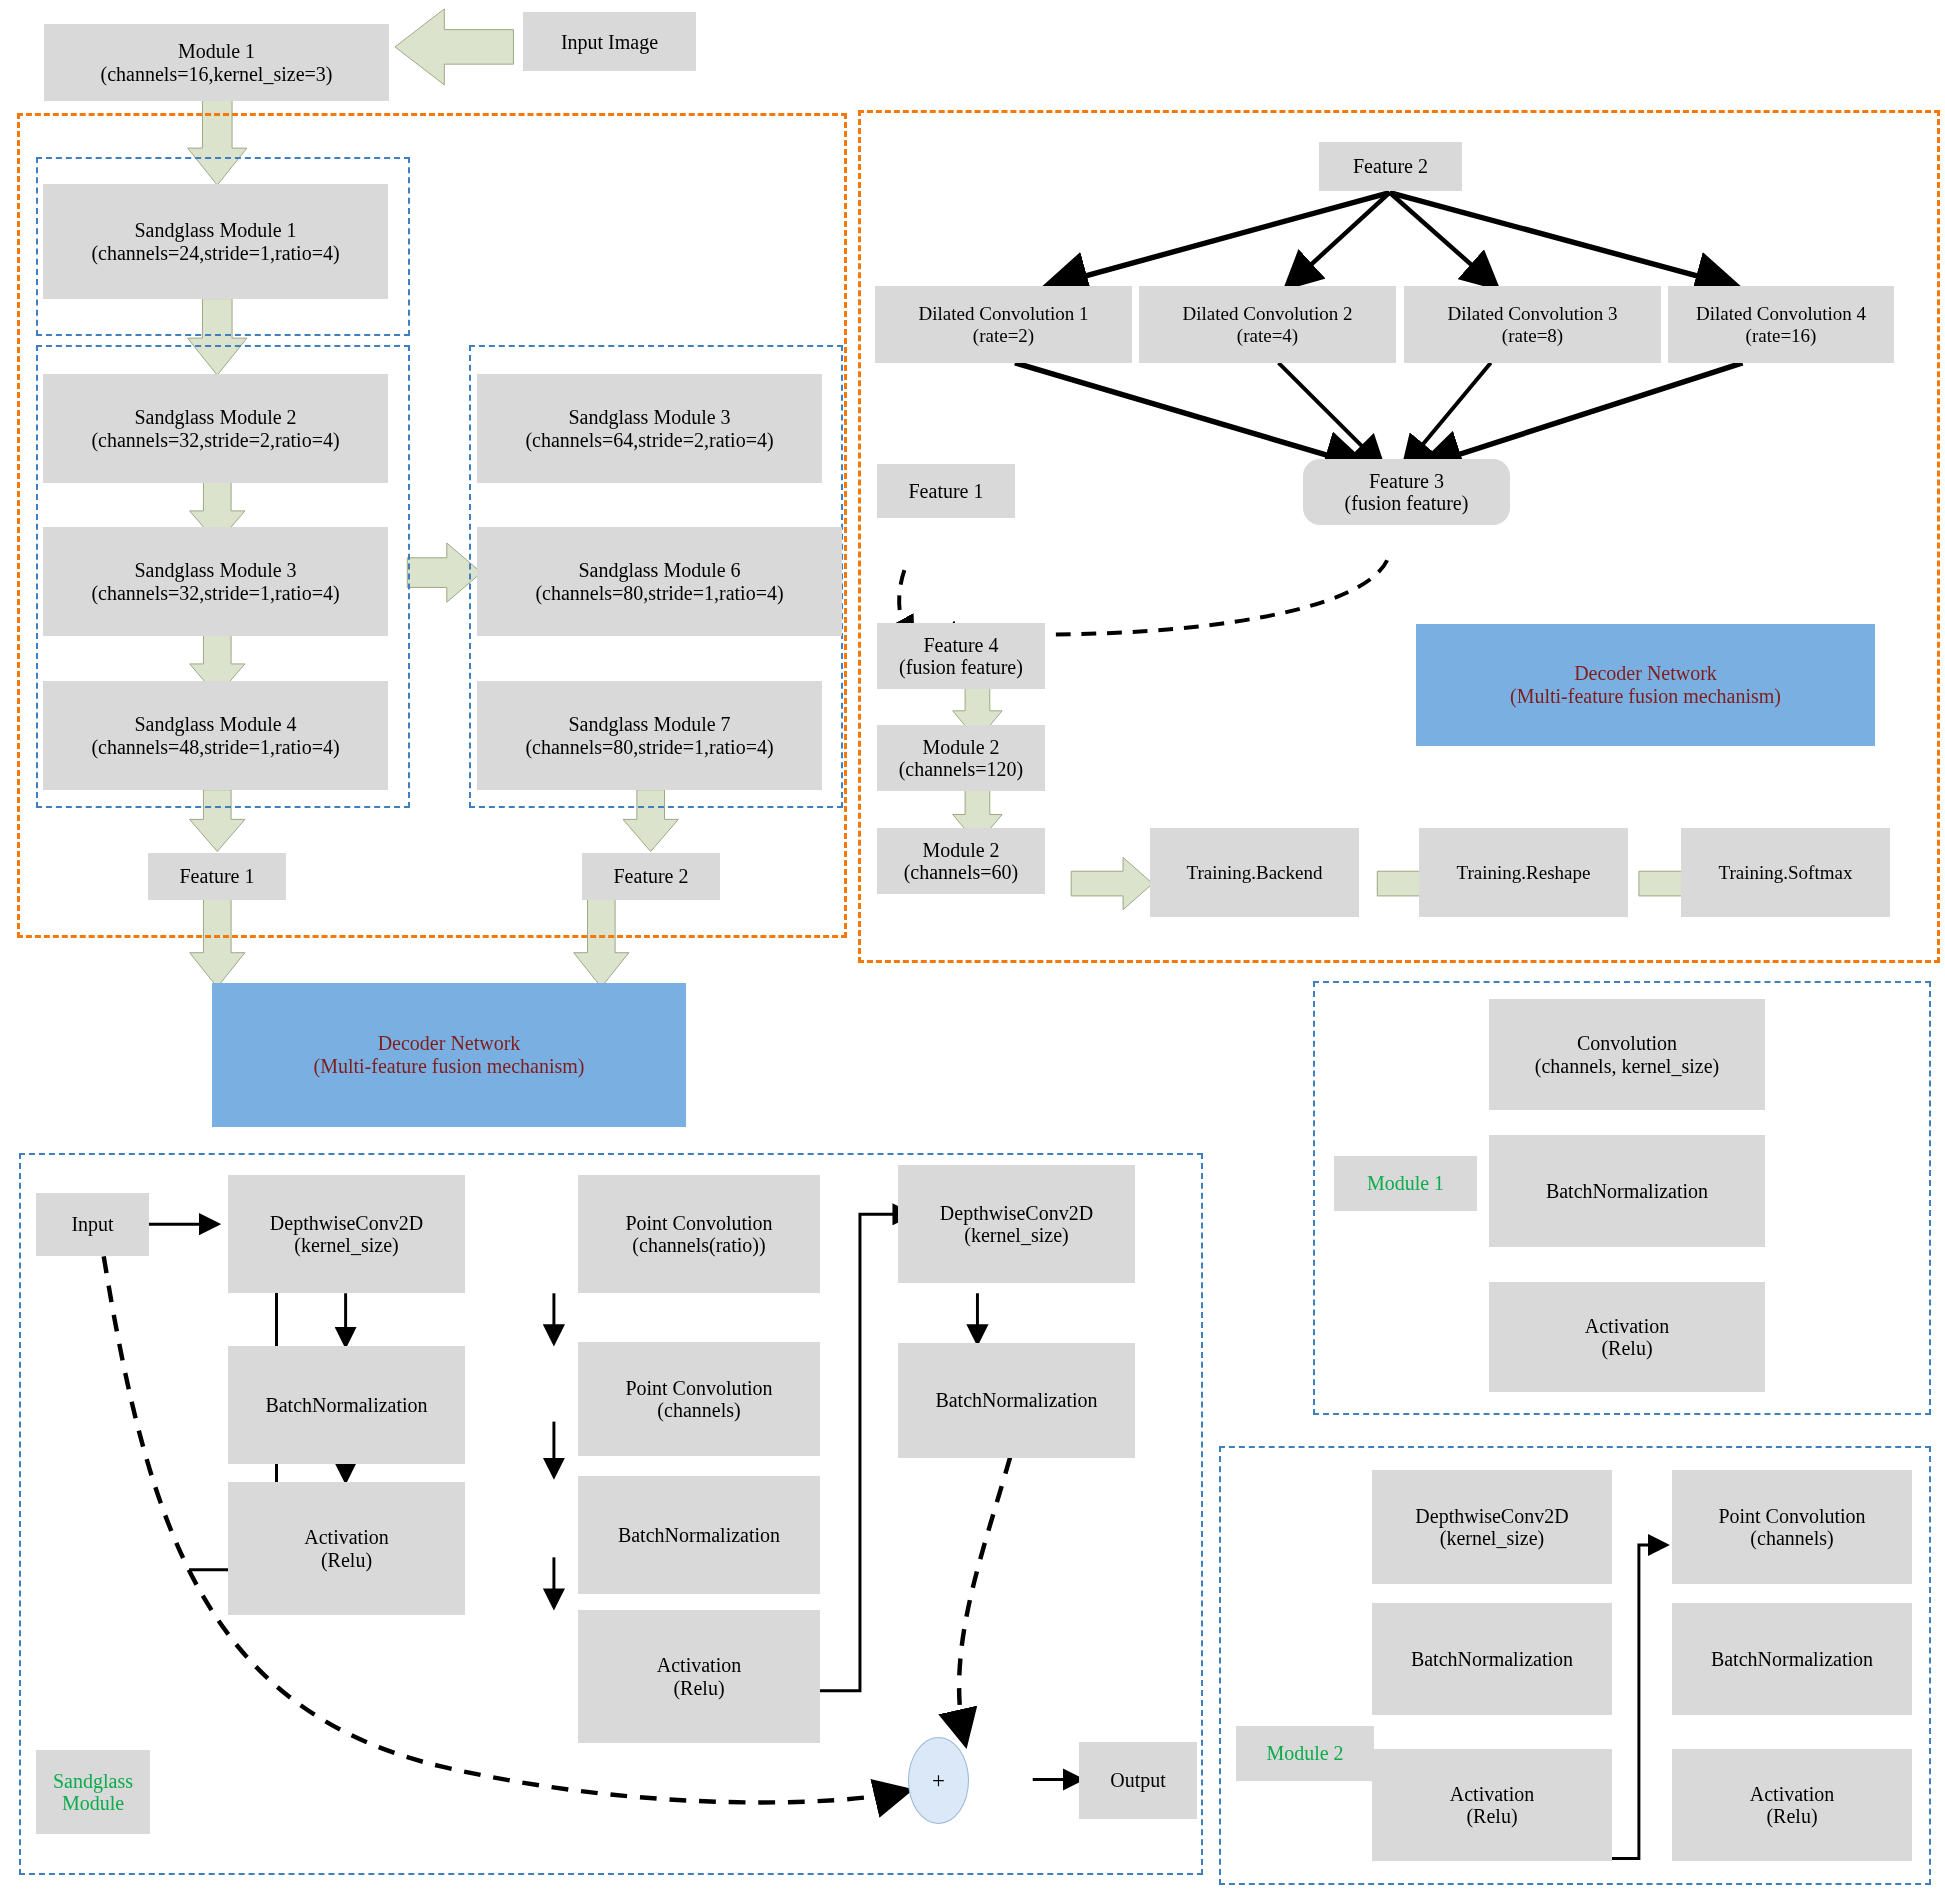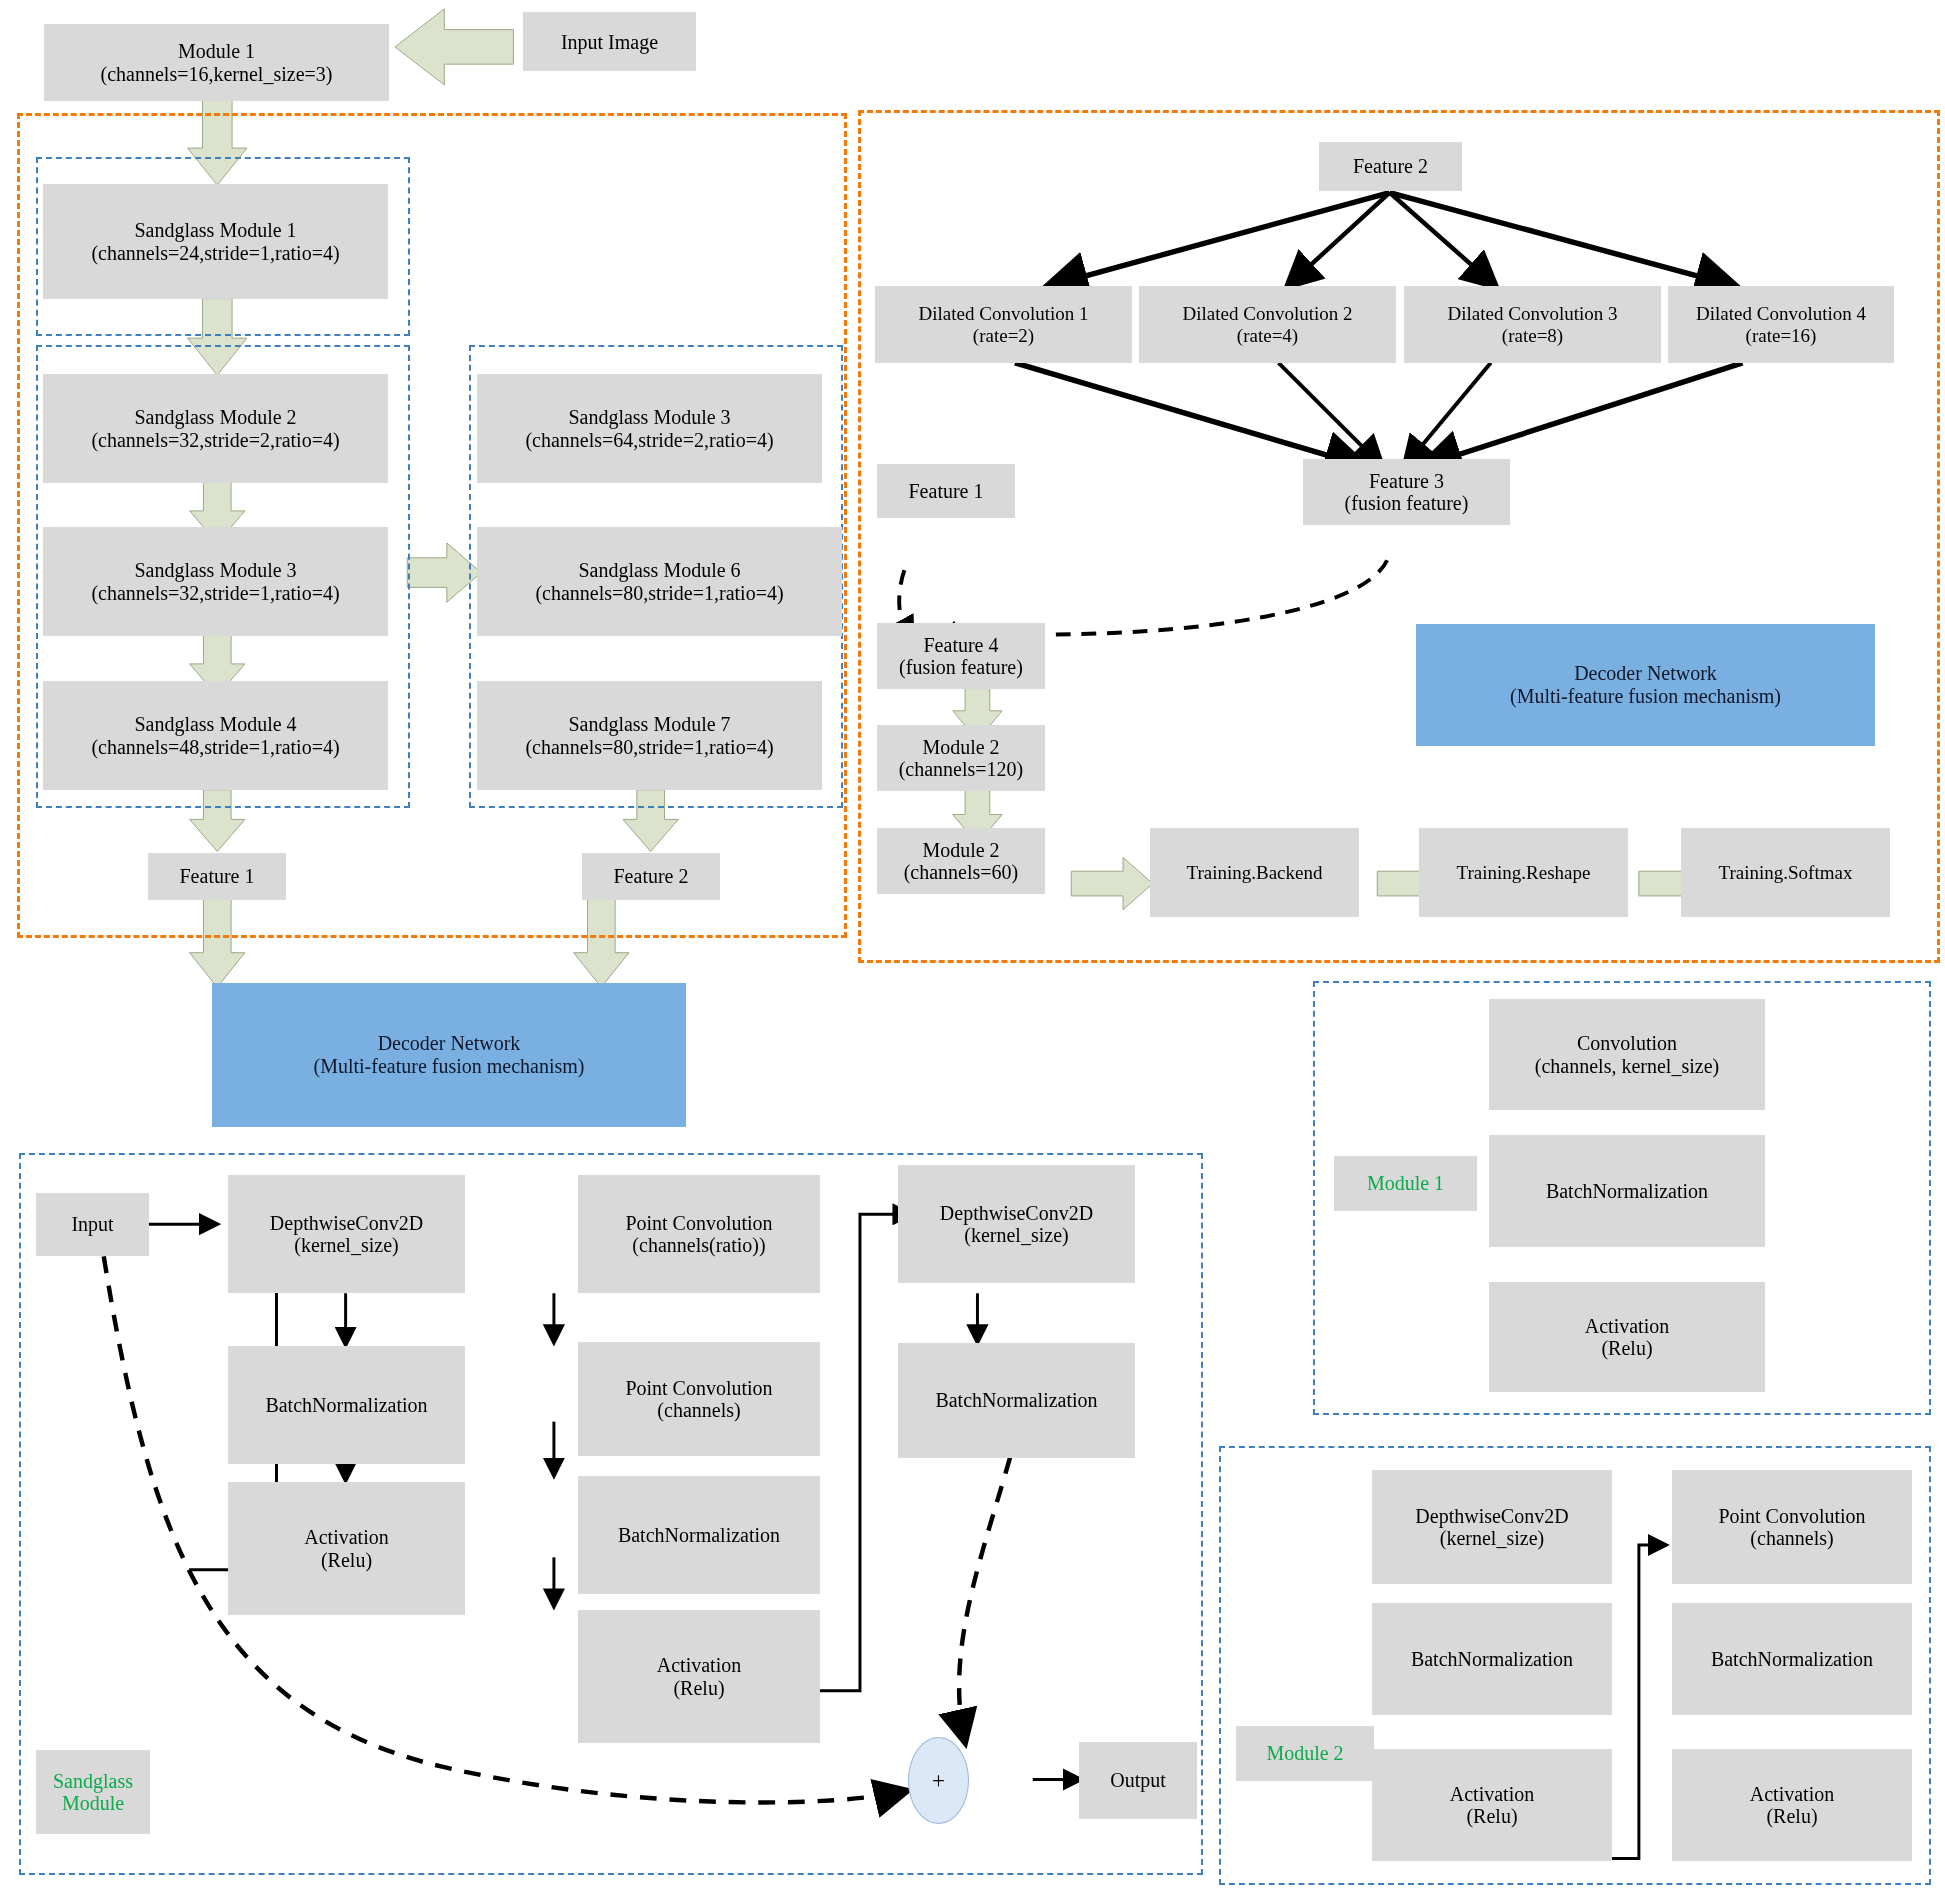--- a/index.html
+++ b/index.html
@@ -22,21 +22,21 @@
     text-align:center;
     line-height:1.12;
     box-sizing:border-box;
     font-size:20px;
     white-space:nowrap;
   }
   .box .l2{display:block;}
   .blue{
     position:absolute;
     background:#7aafe1;
-    color:#0f172a;
+    color:#7f1d1d;
     display:flex;flex-direction:column;align-items:center;justify-content:center;
     text-align:center;line-height:1.15;box-sizing:border-box;font-size:20px;
   }
   .green-label{color:#0cab4b;}
   .dash-orange{
     position:absolute;
     border:3px dashed #f4790b;
     box-sizing:border-box;
     pointer-events:none;
   }
@@ -250,21 +250,21 @@
   </div>
   <div class="box" style="left:1668px;top:286px;width:226px;height:77px;font-size:19px;text-align:right;">
     <span>Dilated Convolution 4</span>
     <span class="l2">(rate=16)</span>
   </div>
 
   <div class="box" style="left:877px;top:464px;width:138px;height:54px;">
     <span>Feature 1</span>
   </div>
 
-  <div class="box" style="left:1303px;top:459px;width:207px;height:66px;">
+  <div class="box" style="left:1303px;top:459px;width:207px;height:66px;border-radius:17px;">
     <span>Feature 3</span>
     <span class="l2">(fusion feature)</span>
   </div>
 
   <div class="box" style="left:877px;top:623px;width:168px;height:66px;">
     <span>Feature 4</span>
     <span class="l2">(fusion feature)</span>
   </div>
 
   <div class="box" style="left:877px;top:725px;width:168px;height:66px;">

